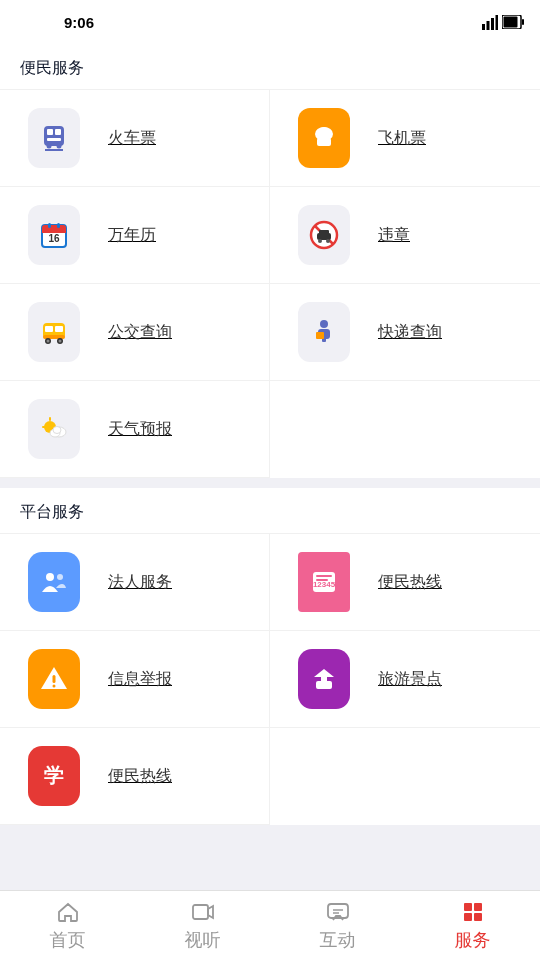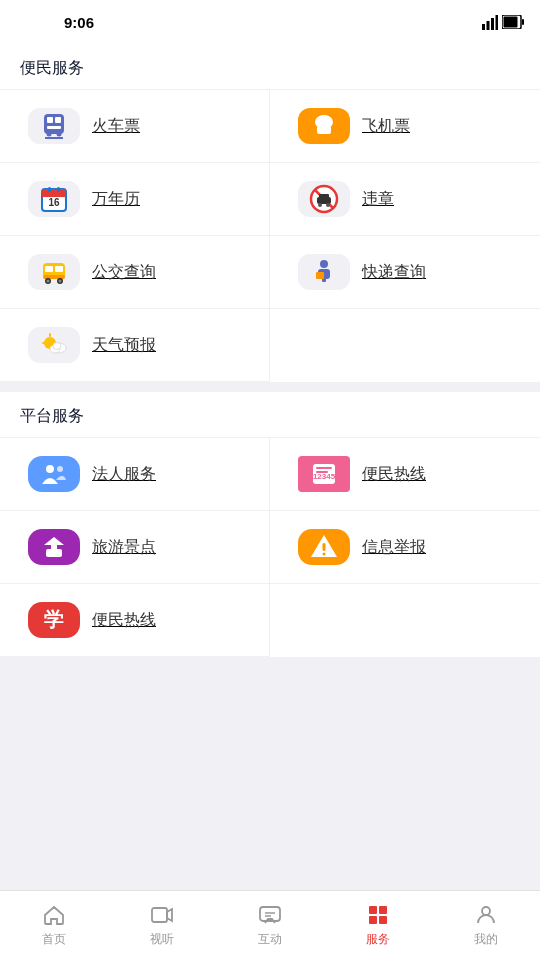--- a/index.html
+++ b/index.html
@@ -65,26 +65,26 @@
       padding: 18px 28px;
       border-bottom: 1px solid #f0f0f0;
       cursor: pointer;
       text-decoration: underline;
     }
     .grid-item:nth-child(odd) {
       border-right: 1px solid #f0f0f0;
     }
     .icon-wrap {
       width: 52px;
-      height: 36px;
+      height: 60px;
       border-radius: 12px;
       display: flex;
       align-items: center;
       justify-content: center;
-      margin-right: 12px;
+      margin-right: 28px;
       flex-shrink: 0;
       font-size: 26px;
     }
     .item-label {
       font-size: 16px;
       color: #333;
     }
 
     
     .bottom-nav {
@@ -101,21 +101,21 @@
     }
     .nav-item {
       display: flex;
       flex-direction: column;
       align-items: center;
       gap: 4px;
       cursor: pointer;
       flex: 1;
     }
     .nav-label {
-      font-size: 12px;
+      font-size: 18px;
       color: #999;
     }
     .nav-label.active {
       color: #e53935;
     }
 
     
     .svg-icon {
       width: 32px;
       height: 32px;
@@ -276,40 +276,40 @@
             <rect x="5" y="6" width="22" height="20" rx="3" fill="#fff"></rect>
             <text x="16" y="21" text-anchor="middle" font-size="8" font-weight="bold" fill="#f06292">12345</text>
             <rect x="8" y="9" width="16" height="2" rx="1" fill="#f06292"></rect>
             <rect x="8" y="13" width="12" height="2" rx="1" fill="#f06292"></rect>
           </svg>
         </div>
         <span class="item-label">便民热线</span>
       </div>
 
       <div class="grid-item">
+        <div class="icon-wrap" style="background:#ff9800; border-radius:14px;">
+          <svg class="svg-icon" viewBox="0 0 32 32">
+            <polygon points="16,4 29,26 3,26" fill="#fff"></polygon>
+            <rect x="14.5" y="12" width="3" height="8" rx="1.5" fill="#ff9800"></rect>
+            <circle cx="16" cy="23" r="1.5" fill="#ff9800"></circle>
+          </svg>
+        </div>
+        <span class="item-label">信息举报</span>
+      </div>
+
+      <div class="grid-item">
         <div class="icon-wrap" style="background:#9c27b0; border-radius:14px;">
           <svg class="svg-icon" viewBox="0 0 32 32">
 
             <rect x="8" y="18" width="16" height="8" rx="2" fill="#fff"></rect>
             <polygon points="16,6 26,14 6,14" fill="#fff"></polygon>
             <rect x="13" y="14" width="6" height="4" fill="#fff"></rect>
           </svg>
         </div>
         <span class="item-label">旅游景点</span>
-      </div>
-
-      <div class="grid-item">
-        <div class="icon-wrap" style="background:#ff9800; border-radius:14px;">
-          <svg class="svg-icon" viewBox="0 0 32 32">
-            <polygon points="16,4 29,26 3,26" fill="#fff"></polygon>
-            <rect x="14.5" y="12" width="3" height="8" rx="1.5" fill="#ff9800"></rect>
-            <circle cx="16" cy="23" r="1.5" fill="#ff9800"></circle>
-          </svg>
-        </div>
-        <span class="item-label">信息举报</span>
       </div>
 
       <div class="grid-item">
         <div class="icon-wrap" style="background:#e53935; border-radius:14px;">
           <svg class="svg-icon" viewBox="0 0 32 32">
 
             <text x="16" y="22" text-anchor="middle" font-size="20" font-weight="bold" fill="#fff" font-family="serif">学</text>
           </svg>
         </div>
         <span class="item-label">便民热线</span>
@@ -350,21 +350,14 @@
   <div class="nav-item">
     <svg width="24" height="24" viewBox="0 0 24 24">
       <rect x="3" y="3" width="8" height="8" rx="1" fill="#e53935"></rect>
       <rect x="13" y="3" width="8" height="8" rx="1" fill="#e53935"></rect>
       <rect x="3" y="13" width="8" height="8" rx="1" fill="#e53935"></rect>
       <rect x="13" y="13" width="8" height="8" rx="1" fill="#e53935"></rect>
     </svg>
     <span class="nav-label active">服务</span>
   </div>
 
-  <div class="nav-item">
-    <svg width="24" height="24" viewBox="0 0 24 24">
-      <circle cx="12" cy="8" r="4" fill="none" stroke="#999" stroke-width="1.8"></circle>
-      <path d="M4 20c0-4.4 3.6-8 8-8s8 3.6 8 8" fill="none" stroke="#999" stroke-width="1.8"></path>
-    </svg>
-    <span class="nav-label">我的</span>
-  </div>
 
 </div>
 
 </body></html>

